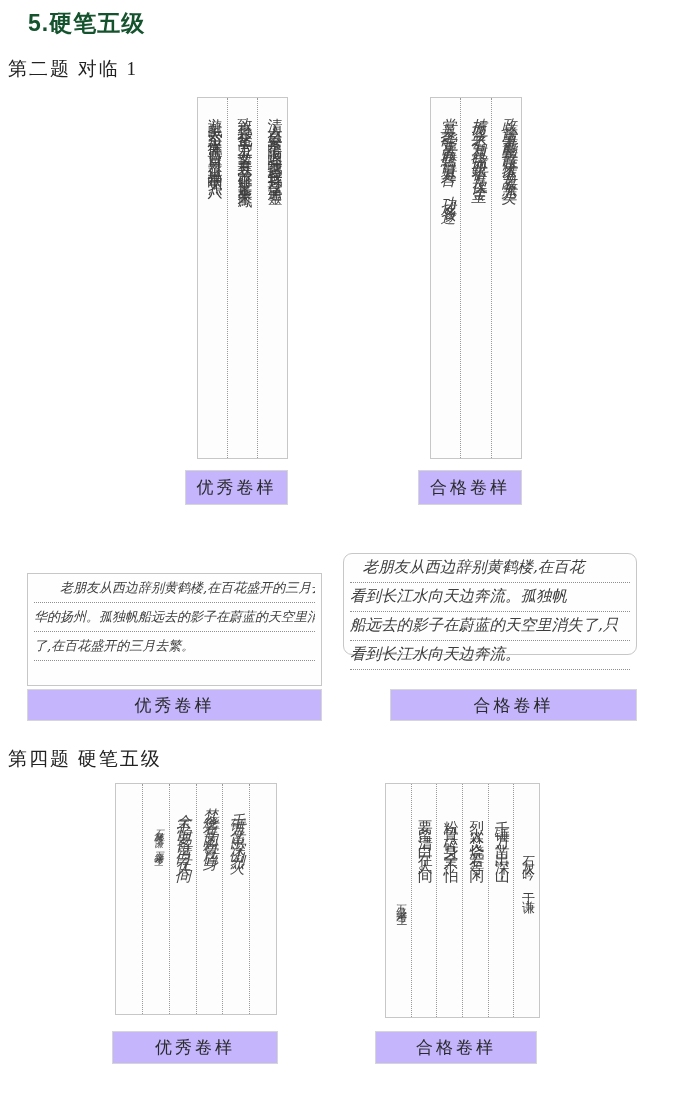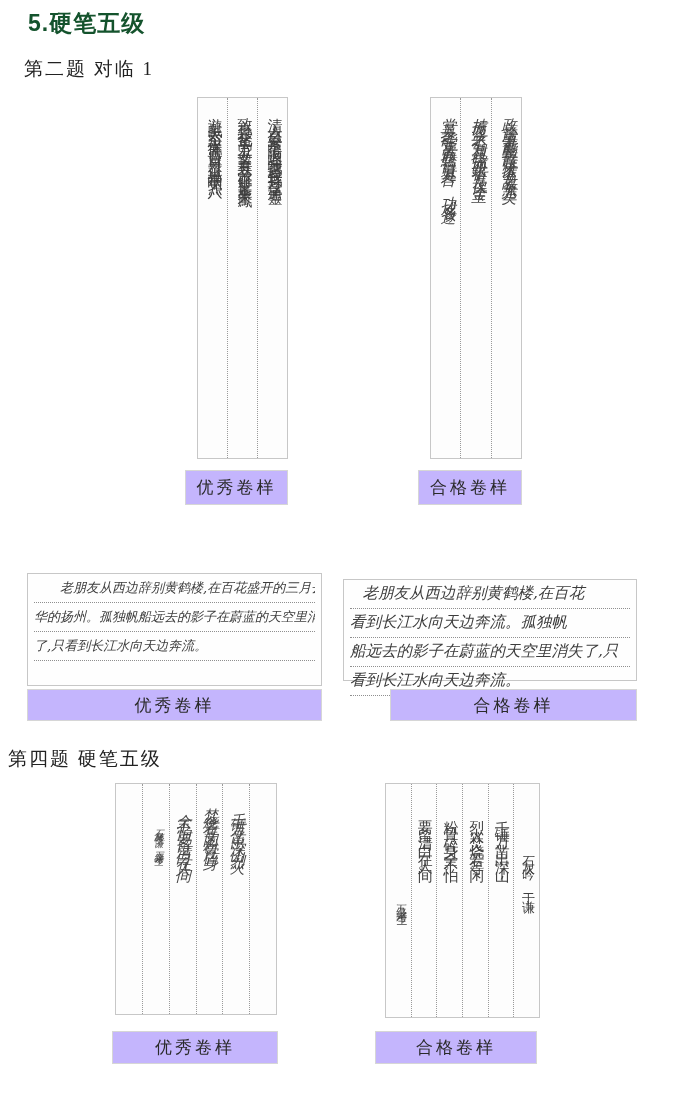--- a/index.html
+++ b/index.html
@@ -2,21 +2,21 @@
 <html><head>
 <meta charset="utf-8">
 <style>
   html,body{margin:0;padding:0;background:#ffffff;}
   .page{position:relative;width:680px;height:1097px;background:#ffffff;overflow:hidden;
         font-family:"Liberation Serif",serif;color:#1c1c1c;}
 
   .page-title{position:absolute;left:8px;top:8px;font-family:"Liberation Sans",sans-serif;
               font-weight:bold;font-size:23px;letter-spacing:1px;color:#14532d;margin-left:20px;}
   .sec-heading{position:absolute;font-size:19px;letter-spacing:2px;color:#222;}
-  #h-q2{left:24px;top:56px;}
+  #h-q2{left:8px;top:56px;}
   #h-q3{left:8px;top:527px;}
   #h-q4{left:8px;top:746px;}
 
   
   .vbox{position:absolute;background:#fdfdfd;border:1px solid #c7c7c7;
         display:flex;flex-direction:row-reverse;box-sizing:border-box;}
   .vcol{flex:1 1 0;writing-mode:vertical-rl;text-orientation:upright;
         box-sizing:border-box;line-height:1;color:#3d3d3d;overflow:hidden;
         font-family:"DejaVu Serif",serif;}
   .vcol + .vcol{border-right:1px dotted #9a9a9a;}
@@ -43,21 +43,21 @@
 
   
   .hbox{position:absolute;background:#fefefe;border:1px solid #c7c7c7;
         box-sizing:border-box;padding:0 6px;}
   .hline{height:28px;line-height:27px;border-bottom:1px dotted #8f8f8f;
          white-space:nowrap;overflow:hidden;font-family:"DejaVu Serif",serif;
          font-style:italic;color:#3c3c3c;}
   #box-q3-exc{left:27px;top:573px;width:295px;height:113px;}
   #box-q3-exc .hline{font-size:13px;}
   #box-q3-exc .hline:first-child{text-indent:2em;}
-  #box-q3-qual{left:343px;top:579px;width:294px;height:102px;}
+  #box-q3-qual{left:343px;top:553px;width:294px;height:102px;border-radius:9px;}
   #box-q3-qual .hline{font-size:15.5px;}
   #box-q3-qual .hline:first-child{text-indent:0.8em;}
 
   
   .caption{position:absolute;border:1px solid #d6d6d6;background:#c4b5fd;
            display:flex;align-items:center;justify-content:center;
            font-size:17px;letter-spacing:3px;color:#2a2a2a;box-sizing:border-box;}
   #cap-q2-exc{left:185px;top:470px;width:103px;height:35px;}
   #cap-q2-qual{left:418px;top:470px;width:104px;height:35px;}
   #cap-q3-exc{left:27px;top:689px;width:295px;height:32px;}
@@ -86,21 +86,21 @@
     <div class="vcol">堂莫之能守富貴而驕自遺其咎　功成名遂</div>
   </div>
 
   <div class="caption" id="cap-q2-exc">优秀卷样</div>
   <div class="caption" id="cap-q2-qual">合格卷样</div>
 
 
   <div class="hbox" id="box-q3-exc">
     <div class="hline">老朋友从西边辞别黄鹤楼,在百花盛开的三月去繁</div>
     <div class="hline">华的扬州。孤独帆船远去的影子在蔚蓝的天空里消失</div>
-    <div class="hline">了,只看到长江水向天边奔流。</div>
+    <div class="hline">了,在百花盛开的三月去繁。</div>
     <div class="hline"></div>
   </div>
 
   <div class="hbox" id="box-q3-qual">
     <div class="hline">老朋友从西边辞别黄鹤楼,在百花</div>
     <div class="hline">看到长江水向天边奔流。孤独帆</div>
     <div class="hline">船远去的影子在蔚蓝的天空里消失了,只</div>
     <div class="hline">看到长江水向天边奔流。</div>
   </div>
 

